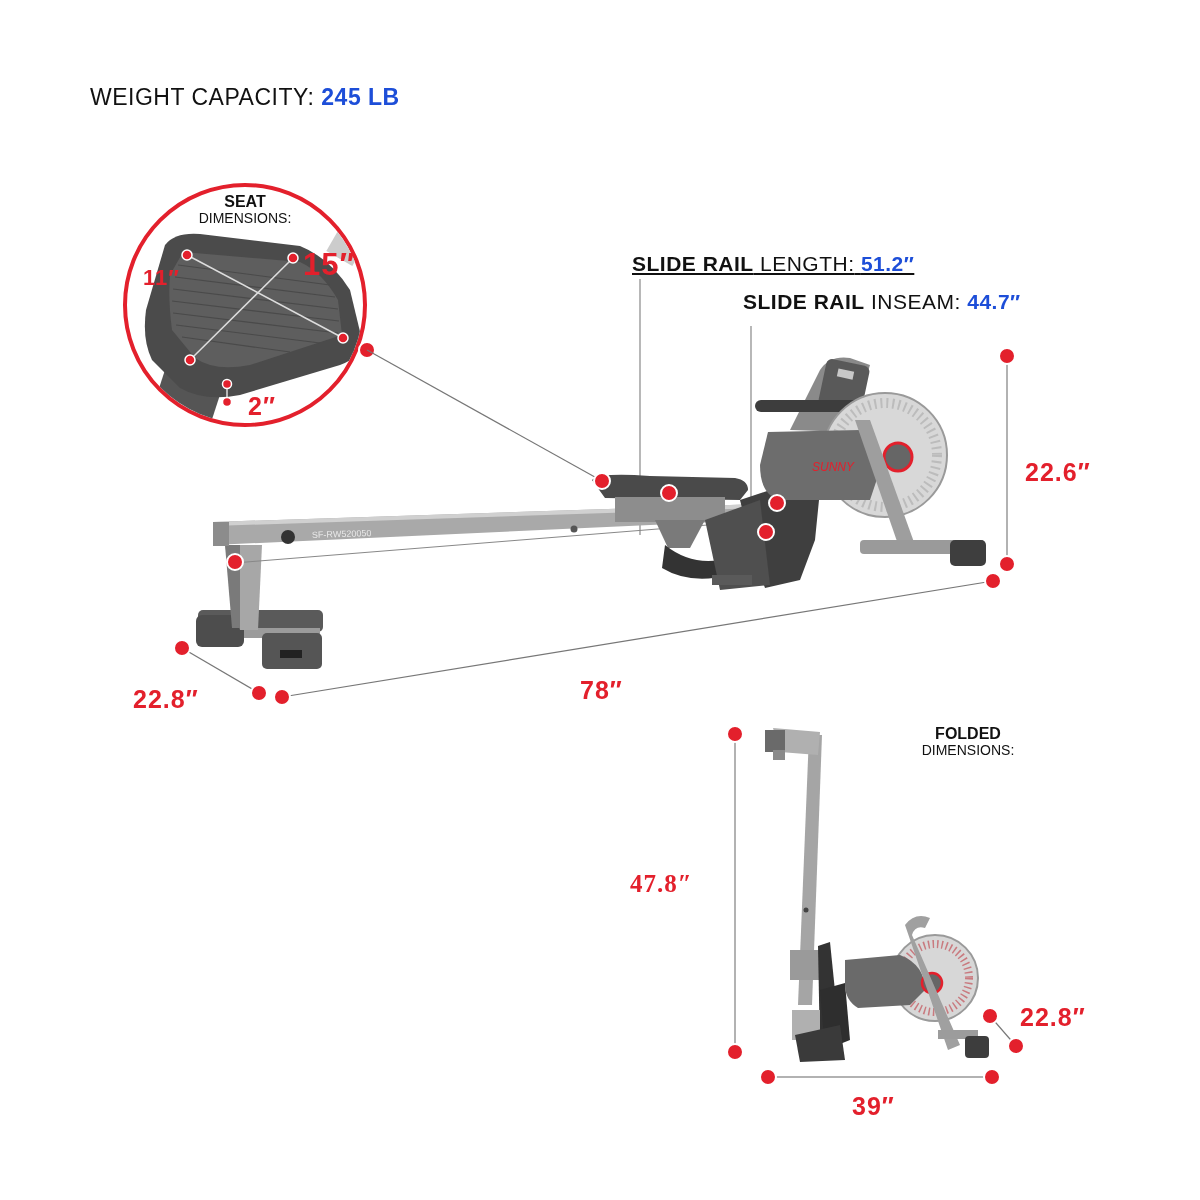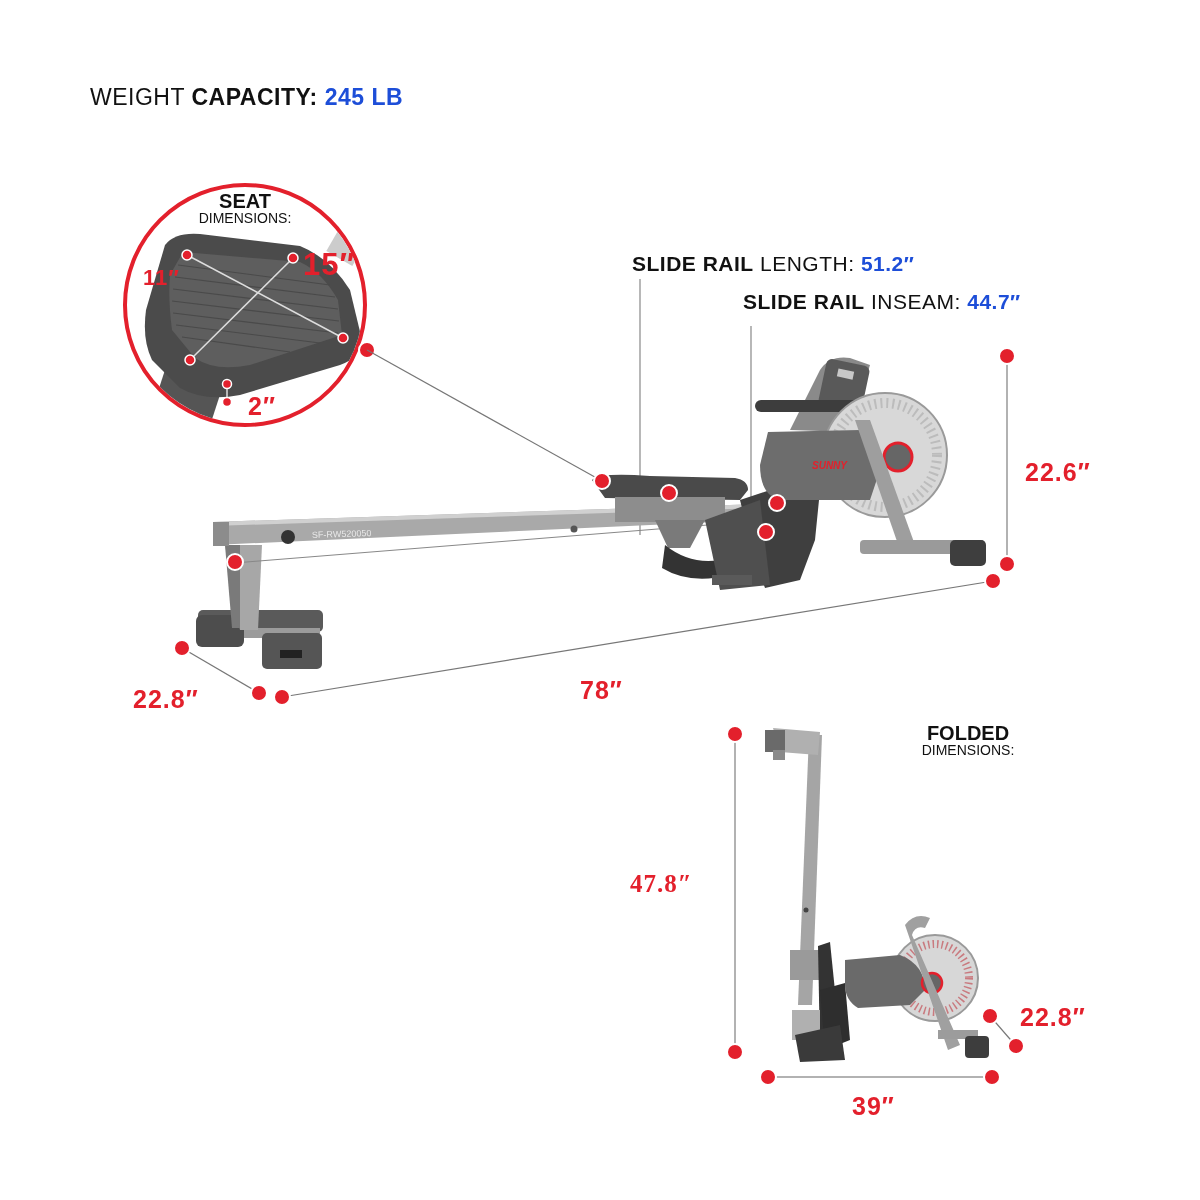--- a/index.html
+++ b/index.html
@@ -1,27 +1,27 @@
 <!DOCTYPE html>
 <html><head>
 <meta charset="utf-8">
 <style>
   html, body { margin:0; padding:0; background:#ffffff; }
   body { width:1200px; height:1200px; position:relative; overflow:hidden;
          font-family:"Liberation Sans", "DejaVu Sans", sans-serif; }
   .abs { position:absolute; }
   .title { left:90px; top:84px; font-size:23px; letter-spacing:0.5px; color:#111; white-space:nowrap; }
   .title b { font-weight:400; }
-  .title .light { font-weight:700; }
+  .title .light { font-weight:400; }
   .red { color:#1d4ed8; font-weight:900; }
   .callout { font-size:21px; color:#111; white-space:nowrap; letter-spacing:0.5px; }
   .callout b { font-weight:900; }
   .dim { color:#e3202c; font-weight:900; font-size:25px; letter-spacing:1px; white-space:nowrap; }
   .small-head { text-align:center; font-size:14px; color:#111; line-height:17px; }
-  .small-head b { font-weight:900; display:block; font-size:20px; }
+  .small-head b { font-weight:900; display:block; font-size:16px; }
   svg { position:absolute; left:0; top:0; }
 </style>
 </head>
 <body>
 
 <div class="abs title">
   <b>WEIGHT</b>
   <span class="light">CAPACITY:</span>
   <span class="red">245 LB</span>
 </div>
@@ -169,33 +169,33 @@
 </svg>
 
 <div class="abs small-head" style="left:185px; top:193px; width:120px;">
   <b>SEAT</b>
   <span>DIMENSIONS:</span>
 </div>
 <div class="abs dim" style="left:143px; top:265px; font-size:22px;">11″</div>
 <div class="abs dim" style="left:303px; top:247px; font-size:31px;">15″</div>
 <div class="abs dim" style="left:248px; top:392px; font-size:25px;">2″</div>
 
-<div class="abs callout" style="left:632px; top:252px;">
+<div class="abs callout" style="left:632px; top:252px;text-decoration:underline;">
   <b>SLIDE RAIL</b>
   <span>LENGTH:</span>
   <span class="red">51.2″</span>
 </div>
 <div class="abs callout" style="left:743px; top:290px;">
   <b>SLIDE RAIL</b>
   <span>INSEAM:</span>
   <span class="red">44.7″</span>
 </div>
 
 <div class="abs" style="left:312px; top:529px; font-size:9px; color:#e8e8e8; transform:rotate(-2deg);">SF-RW520050</div>
-<div class="abs" style="left:812px; top:460px; font-size:10px; color:#e3202c; font-style:italic; font-weight:bold;">SUNNY</div>
+<div class="abs" style="left:812px; top:460px; font-size:12px; color:#e3202c; font-style:italic; font-weight:normal;">SUNNY</div>
 
 <div class="abs dim" style="left:1025px; top:458px;">22.6″</div>
 <div class="abs dim" style="left:580px; top:662px;margin-top:14px;">78″</div>
 <div class="abs dim" style="left:133px; top:685px;">22.8″</div>
 
 <div class="abs small-head" style="left:898px; top:725px; width:140px;">
   <b>FOLDED</b>
   <span>DIMENSIONS:</span>
 </div>
 <div class="abs dim" style="left:630px; top:870px;font-family:Liberation Serif, serif;">47.8″</div>

